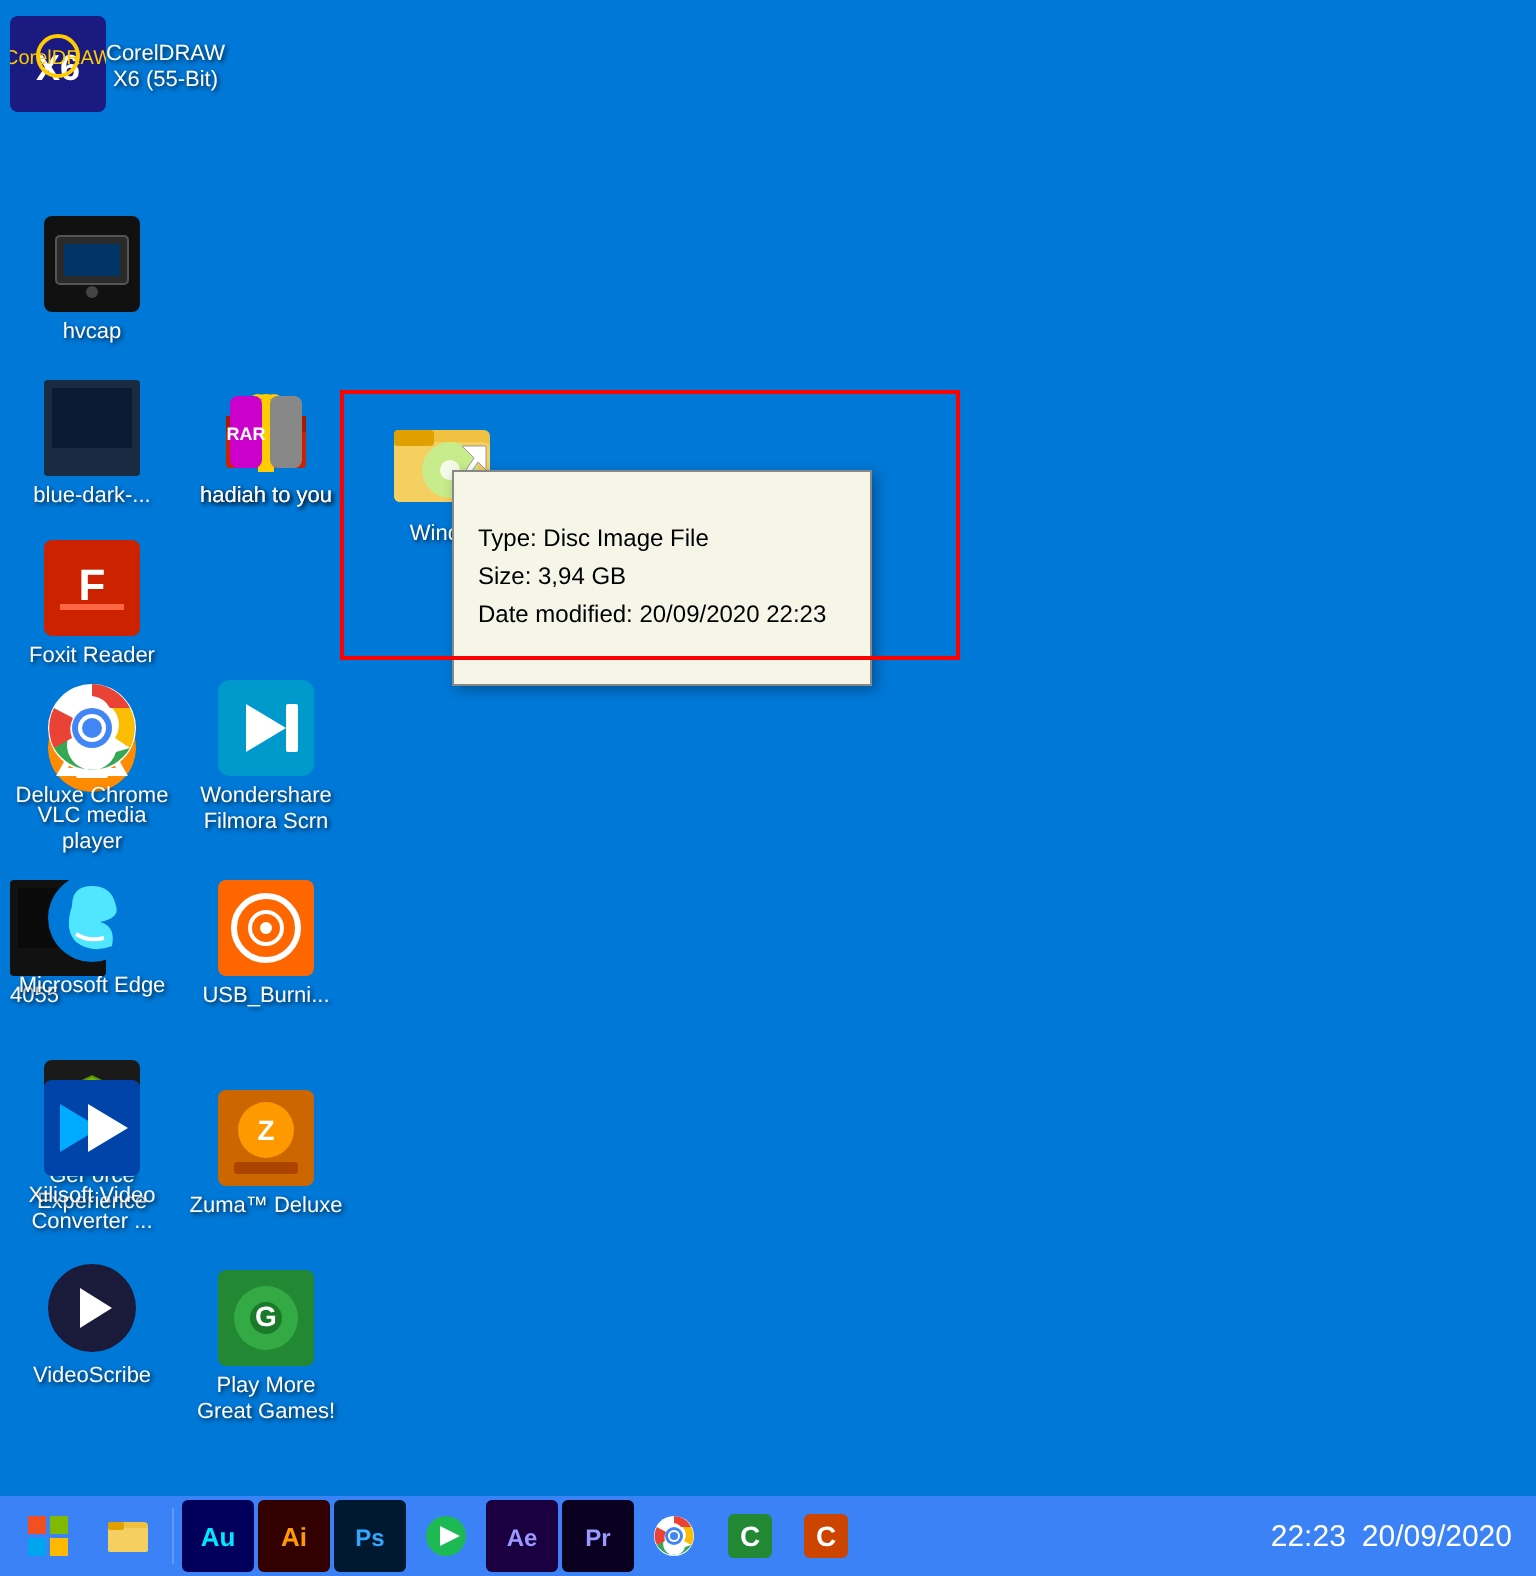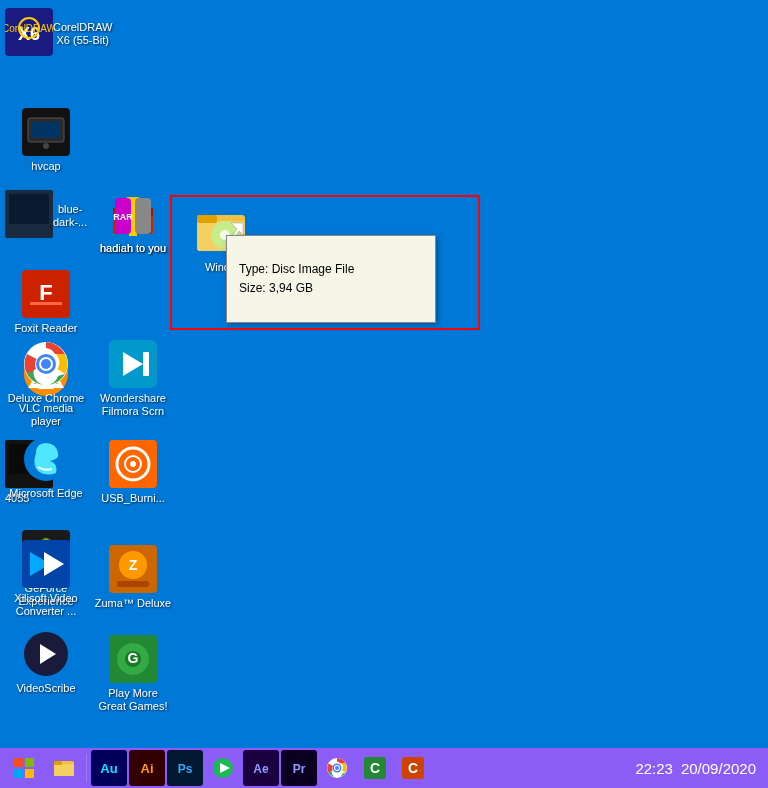--- a/index.html
+++ b/index.html
@@ -96,21 +96,21 @@
       line-height: 1.6;
     }
 
     
     .taskbar {
       position: absolute;
       bottom: 0;
       left: 0;
       width: 768px;
       height: 40px;
-      background: #8b5cf6;
+      background: #3b82f6;
       display: flex;
       align-items: center;
       padding: 0 4px;
       gap: 2px;
     }
 
     .taskbar-start {
       width: 40px;
       height: 36px;
       display: flex;
@@ -164,21 +164,21 @@
       <svg width="48" height="48" viewBox="0 0 48 48">
         <rect width="48" height="48" rx="4" fill="#111"></rect>
         <rect x="6" y="10" width="36" height="24" rx="2" fill="#2a2a2a" stroke="#555" stroke-width="1"></rect>
         <rect x="10" y="14" width="28" height="16" fill="#003366"></rect>
         <circle cx="24" cy="38" r="3" fill="#444"></circle>
       </svg>
     </div>
     <span class="icon-label">hvcap</span>
   </div>
 
-  <div style="position:absolute; top:190px; left:5px; display:flex; flex-direction:row; align-items:center; width:82px; cursor:pointer;">
+  <div style="position:absolute; top:190px; left:5px; display:flex; flex-direction:column; align-items:center; width:82px; cursor:pointer;">
     <div class="icon-graphic">
       <svg width="48" height="48" viewBox="0 0 48 48">
         <rect width="48" height="48" rx="2" fill="#1a2a40"></rect>
         <rect x="4" y="4" width="40" height="30" fill="#0a1a30"></rect>
       </svg>
     </div>
     <span class="icon-label">blue-dark-...</span>
   </div>
 
   <div style="position:absolute; top:270px; left:5px; display:flex; flex-direction:column; align-items:center; width:82px; cursor:pointer;">
@@ -366,20 +366,21 @@
         </svg>
       </div>
       <span class="iso-label">
         <span>Windo</span>
       </span>
     </div>
 
     <div class="tooltip-box">
       <div>Type: Disc Image File</div>
       <div>Size: 3,94 GB</div>
+      <div>Date modified: 20/09/2020 22:23</div>
     </div>
   </div>
 
 </div>
 
 <div class="taskbar">
 
   <div class="taskbar-start">
     <svg width="24" height="24" viewBox="0 0 24 24">
       <rect x="2" y="2" width="9" height="9" fill="#f25022"></rect>

